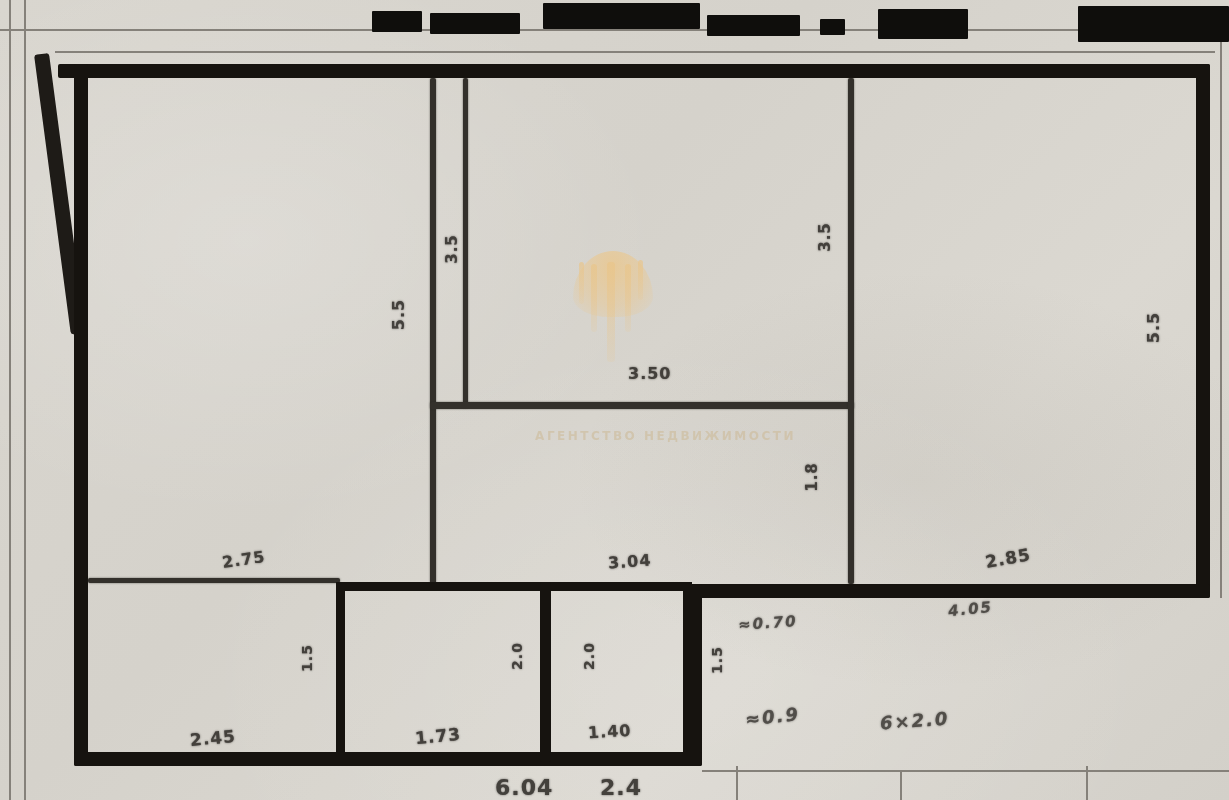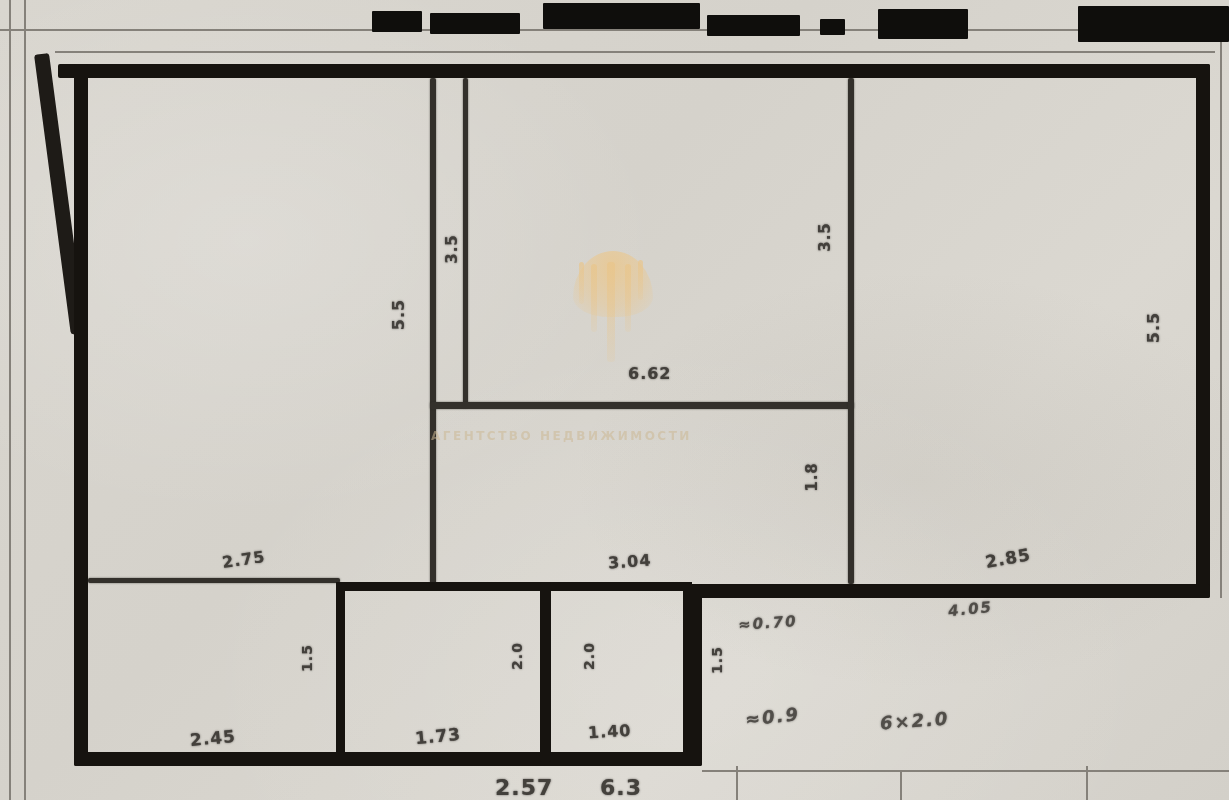--- a/index.html
+++ b/index.html
@@ -47,22 +47,22 @@
   }
   .wm-bar{position:absolute;background:linear-gradient(to bottom, rgba(233,197,138,.7), rgba(233,197,138,.15));border-radius:3px;}
   .wm-title{
     position:absolute;left:468px;top:372px;width:290px;
     text-align:center;
     font-size:47px;font-weight:bold;letter-spacing:7px;
     color:rgba(224,186,121,.72);
     text-shadow:0 0 2px rgba(224,186,121,.35);
   }
   .wm-sub{
-    position:absolute;left:431px;top:429px;width:320px;
-    text-align:left;
+    position:absolute;left:476px;top:429px;width:320px;
+    text-align:right;
     font-size:12px;font-weight:bold;letter-spacing:2.5px;
     color:rgba(204,184,148,.55);
   }
 </style>
 </head>
 <body>
 
 <div id="stage">
 
   <div class="abs thin-line" style="left:0;top:29px;width:1229px;height:2px;"></div>
@@ -97,40 +97,40 @@
   <div class="abs wall-thick" style="left:540px;top:582px;width:11px;height:180px;"></div>
 
   <div class="abs thin-line" style="left:702px;top:770px;width:527px;height:2px;"></div>
   <div class="abs thin-line" style="left:736px;top:766px;width:2px;height:34px;"></div>
   <div class="abs thin-line" style="left:900px;top:770px;width:2px;height:30px;"></div>
   <div class="abs thin-line" style="left:1086px;top:766px;width:2px;height:34px;"></div>
 
   <div class="abs" style="left:0;top:0;width:100%;height:100%;">
       <span class="dim" style="left: 383px; top: 305px; font-size: 16px; transform: rotate(-90deg);">5.5</span>
       <span class="dim" style="left: 437px; top: 240px; font-size: 15px; transform: rotate(-90deg);">3.5</span>
-      <span class="dim" style="left: 628px; top: 364px; font-size: 16px; transform: rotate(0deg);">6.62</span>
+      <span class="dim" style="left: 628px; top: 364px; font-size: 16px; transform: rotate(0deg);">3.50</span>
       <span class="dim" style="left: 810px; top: 228px; font-size: 15px; transform: rotate(-90deg);">3.5</span>
       <span class="dim" style="left: 797px; top: 468px; font-size: 15px; transform: rotate(-90deg);">1.8</span>
       <span class="dim" style="left: 1138px; top: 318px; font-size: 16px; transform: rotate(-90deg);">5.5</span>
       <span class="dim" style="left: 222px; top: 550px; font-size: 16px; transform: rotate(-8deg);">2.75</span>
       <span class="dim" style="left: 608px; top: 552px; font-size: 16px; transform: rotate(-4deg);">3.04</span>
       <span class="dim" style="left: 985px; top: 548px; font-size: 17px; transform: rotate(-10deg);">2.85</span>
       <span class="dim hw" style="left: 738px; top: 614px; font-size: 15px; transform: rotate(-4deg);">≈0.70</span>
       <span class="dim hw" style="left: 948px; top: 600px; font-size: 15px; transform: rotate(-6deg);">4.05</span>
       <span class="dim" style="left: 293px; top: 650px; font-size: 14px; transform: rotate(-90deg);">1.5</span>
       <span class="dim" style="left: 503px; top: 648px; font-size: 14px; transform: rotate(-90deg);">2.0</span>
       <span class="dim" style="left: 575px; top: 648px; font-size: 14px; transform: rotate(-90deg);">2.0</span>
       <span class="dim" style="left: 703px; top: 652px; font-size: 14px; transform: rotate(-90deg);">1.5</span>
       <span class="dim" style="left: 190px; top: 728px; font-size: 17px; transform: rotate(-5deg);">2.45</span>
       <span class="dim" style="left: 415px; top: 726px; font-size: 17px; transform: rotate(-6deg);">1.73</span>
       <span class="dim" style="left: 588px; top: 722px; font-size: 16px; transform: rotate(-3deg);">1.40</span>
       <span class="dim hw" style="left: 745px; top: 706px; font-size: 18px; transform: rotate(-6deg);">≈0.9</span>
       <span class="dim hw" style="left: 880px; top: 710px; font-size: 18px; transform: rotate(-4deg);">6×2.0</span>
-      <span class="dim" style="left: 495px; top: 775px; font-size: 22px; transform: rotate(0deg);">2.57</span>
-      <span class="dim" style="left: 600px; top: 775px; font-size: 22px; transform: rotate(0deg);">6.3</span>
+      <span class="dim" style="left: 495px; top: 775px; font-size: 22px; transform: rotate(0deg);">6.04</span>
+      <span class="dim" style="left: 600px; top: 775px; font-size: 22px; transform: rotate(0deg);">2.4</span>
     </div>
 
   <div id="watermark">
     <div class="wm-dome"></div>
     <div class="wm-bar" style="left:607px;top:262px;width:8px;height:100px;"></div>
     <div class="wm-bar" style="left:591px;top:264px;width:6px;height:68px;"></div>
     <div class="wm-bar" style="left:625px;top:264px;width:6px;height:68px;"></div>
     <div class="wm-bar" style="left:579px;top:262px;width:5px;height:42px;"></div>
     <div class="wm-bar" style="left:638px;top:260px;width:5px;height:40px;"></div>
     <div class="wm-sub">АГЕНТСТВО НЕДВИЖИМОСТИ</div>

